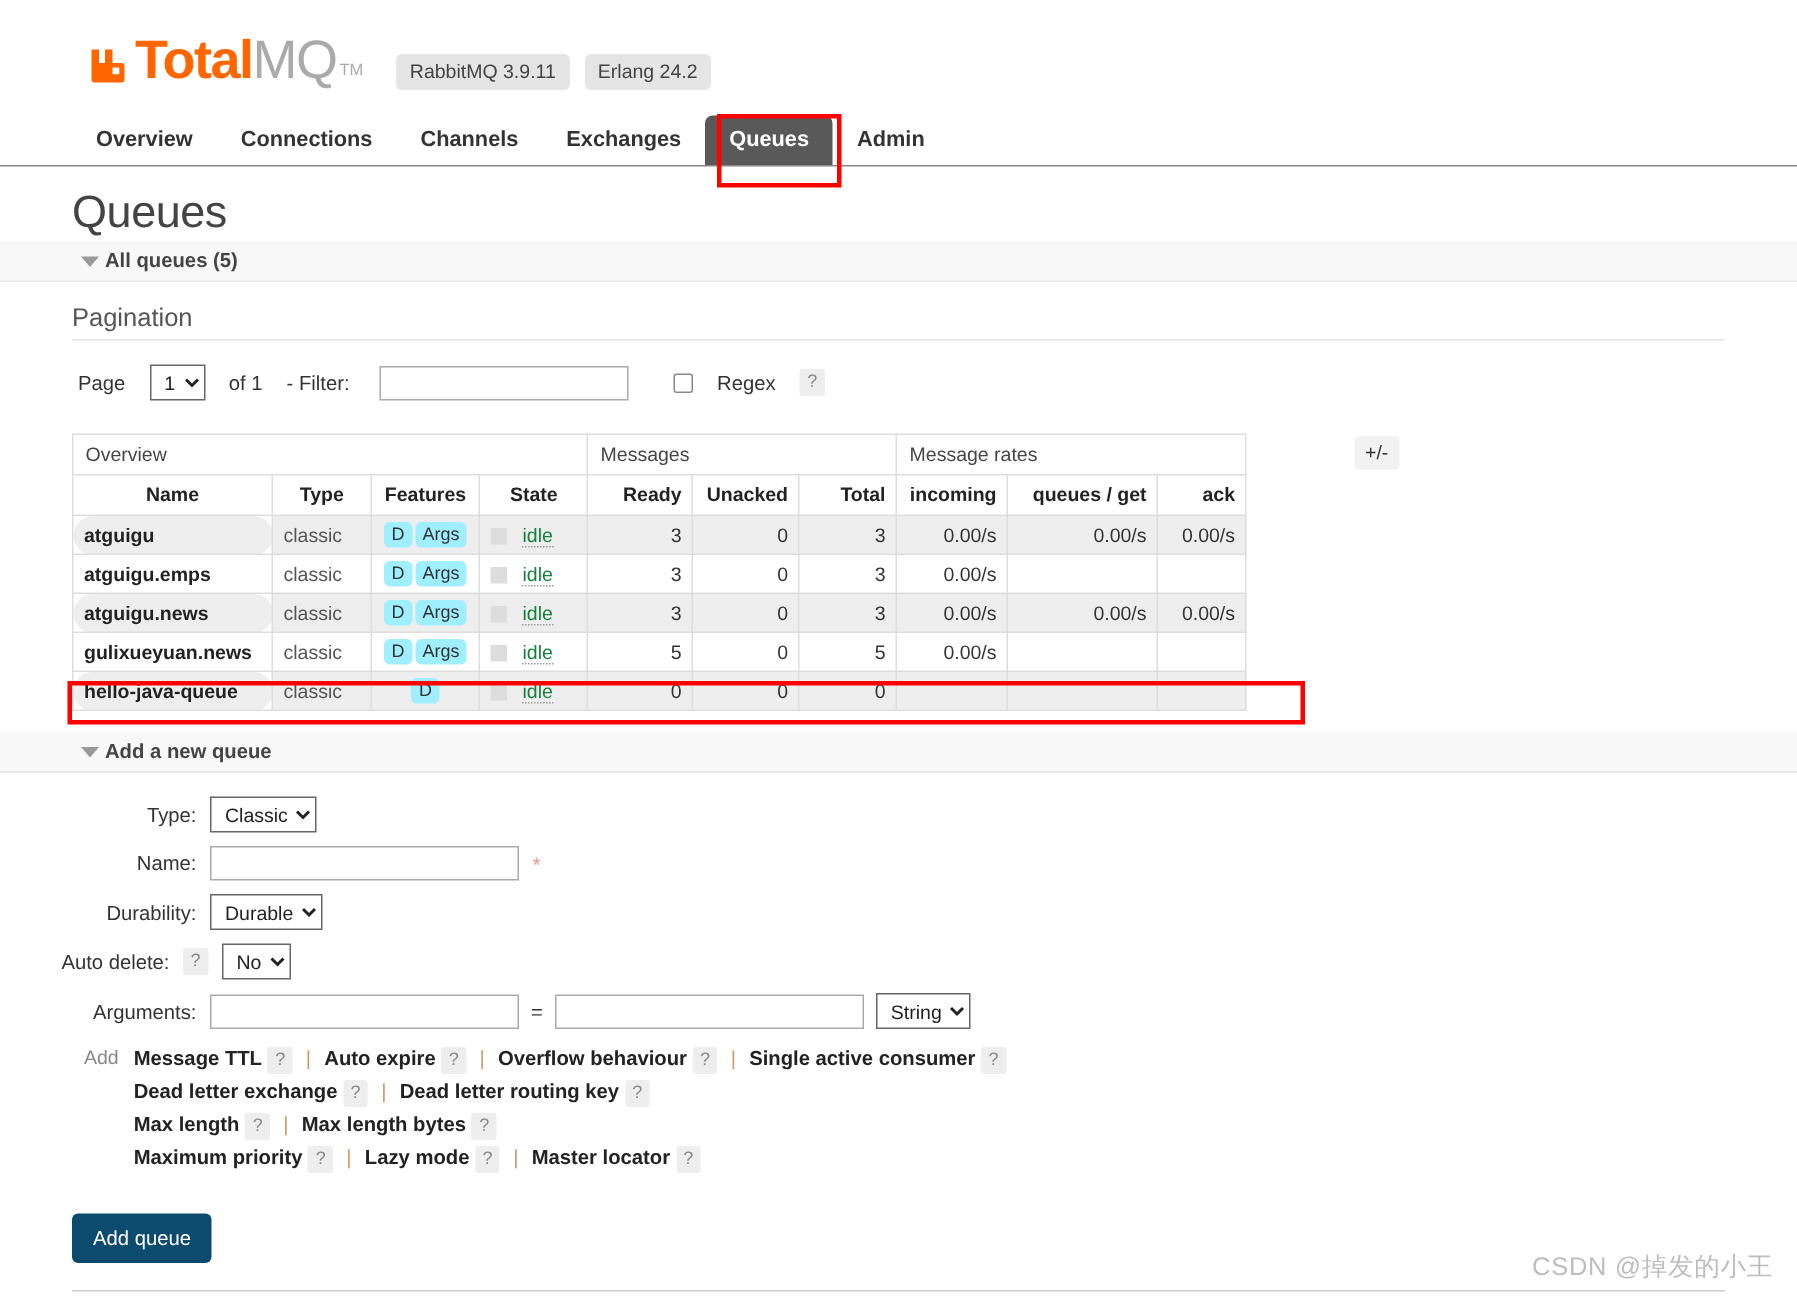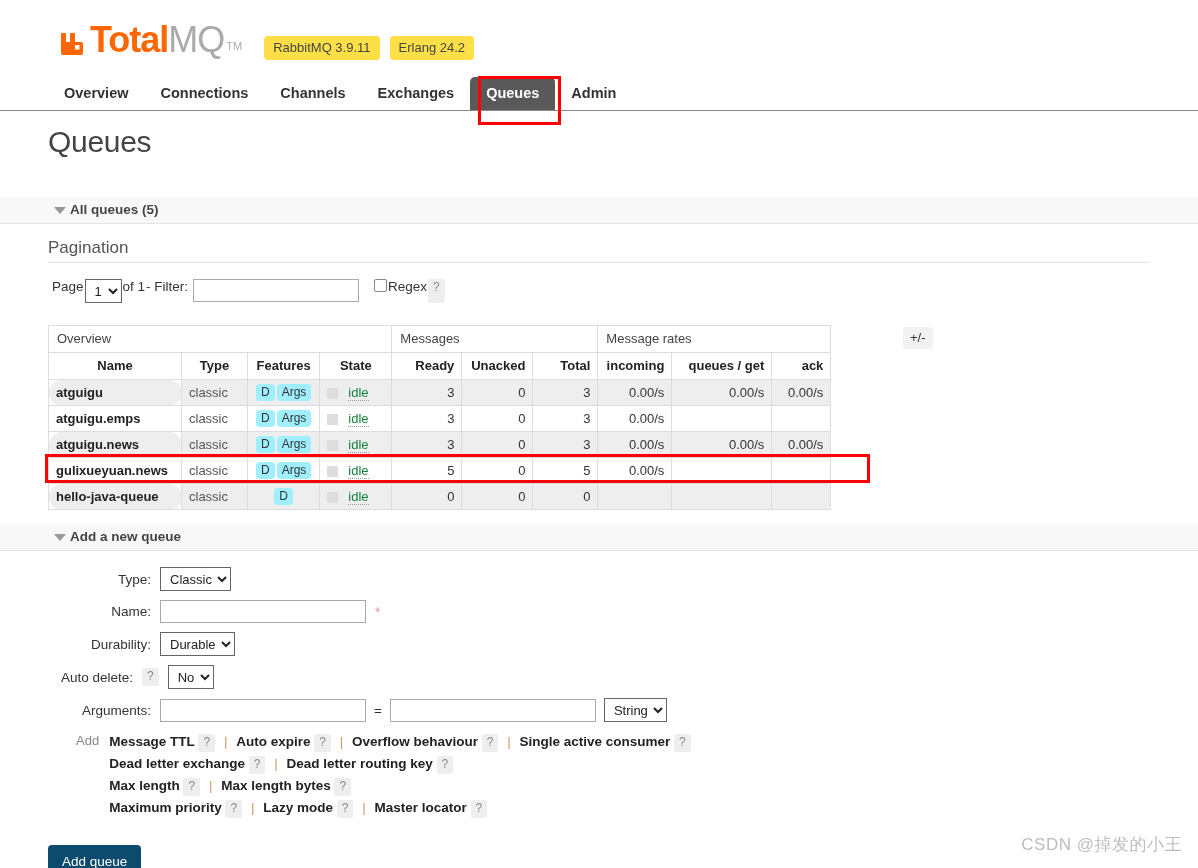--- a/index.html
+++ b/index.html
@@ -19,21 +19,21 @@
   .logo-mark { width: 30px; height: 30px; position: relative; margin-right: 2px; top: 5px; }
   .logo-text {
     font-size: 36px; font-weight: bold; letter-spacing: -1px;
     line-height: 34px;
   }
   .logo-rabbit { color: #f60; }
   .logo-mq { color: #aaa; font-weight: normal; }
   .logo-tm { font-size: 11px; color: #aaa; margin-left: 2px; position: relative; top: -2px;}
   .versions { display: flex; gap: 10px; margin-left: 22px; padding-top: 14px; }
   .badge-version {
-    background: #fde047; color: #444;
+    background: #e5e5e5; color: #444;
     font-size: 13px; padding: 4px 9px 5px; border-radius: 4px;
     white-space: nowrap;
   }
 
   
   .nav {
     margin-top: 16px; padding-left: 48px;
     border-bottom: 1px solid #888;
     display: flex; align-items: flex-end; height: 35px;
   }
@@ -48,37 +48,37 @@
   }
 
   
   .page-title {
     font-size: 30px; font-weight: normal; color: #444;
     padding: 14px 0 2px 48px; letter-spacing: -.3px;
   }
   .section-head {
     background: #f8f8f8; border-bottom: 1px solid #e4e4e4;
     padding: 5px 0 6px 56px; font-size: 13.5px; font-weight: bold; color: #444;
-    position: relative; cursor: pointer; margin-top: 36px;
+    position: relative; cursor: pointer;
   }
   .tri {
     position: absolute; left: 54px; top: 50%; margin-top: -3px;
     width: 0; height: 0;
     border-left: 6px solid transparent; border-right: 6px solid transparent;
     border-top: 7px solid #999;
   }
   .section-head .lbl { margin-left: 14px; }
 
   
   .pagination-label {
     padding: 14px 0 4px 48px; font-size: 17px; color: #555;
   }
   .pag-rule { margin: 0 0 0 48px; width: 1102px; border-top: 1px solid #e4e4e4; }
   .pag-row {
-    display: flex; gap: 1px;
+    display: flex; align-items: center; gap: 16px;
     padding: 16px 0 0 52px; font-size: 13.5px; color: #333;
   }
   .pag-row .lbl { font-weight: normal; }
   select.mini {
     font-family: "Liberation Sans", sans-serif; font-size: 13px;
     padding: 2px 2px 2px 5px; border: 1px solid #666; background: #fff;
     color: #222; height: 24px;
   }
   input.txt {
     border: 1px solid #aaa; background: #fff; height: 23px;
@@ -131,21 +131,21 @@
   .plusminus {
     position: absolute; left: 903px; top: 2px;
     background: #f2f2f2; color: #333; font-size: 13px;
     padding: 3px 7px 4px; border-radius: 3px; cursor: pointer;
   }
 
   
   .annot { position: absolute; border: 3px solid #f00; pointer-events: none; }
 
   
-  .form-wrap { padding-left: 60px; margin-top: 16px; font-size: 13.5px; }
+  .form-wrap { padding-left: 40px; margin-top: 16px; font-size: 13.5px; }
   .frow { display: flex; align-items: center; margin-bottom: 9px; }
   .flabel {
     width: 100px; text-align: right; color: #333; padding-right: 9px;
     white-space: nowrap;
   }
   .req { color: #e99; margin-left: 9px; font-size: 14px; }
   .name-input { width: 206px; }
   .arg-input { width: 206px; }
   .eq { margin: 0 8px; color: #333; }
   .presets { display: flex; margin-top: 4px; }

